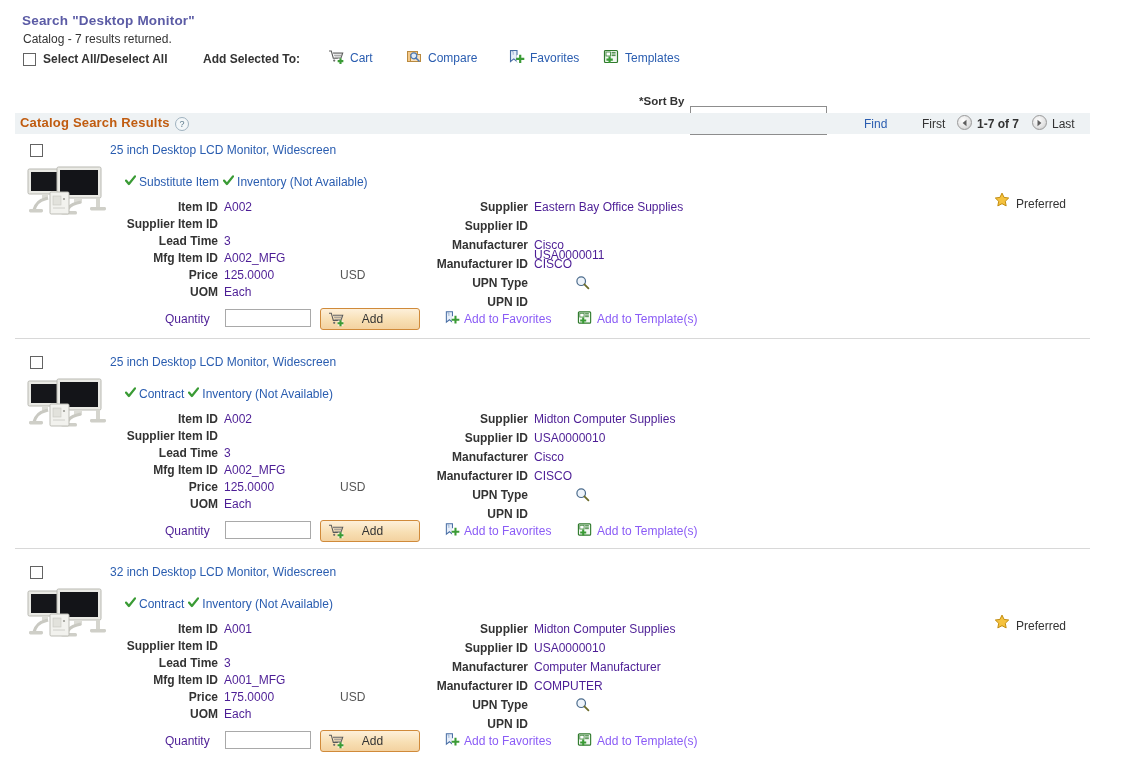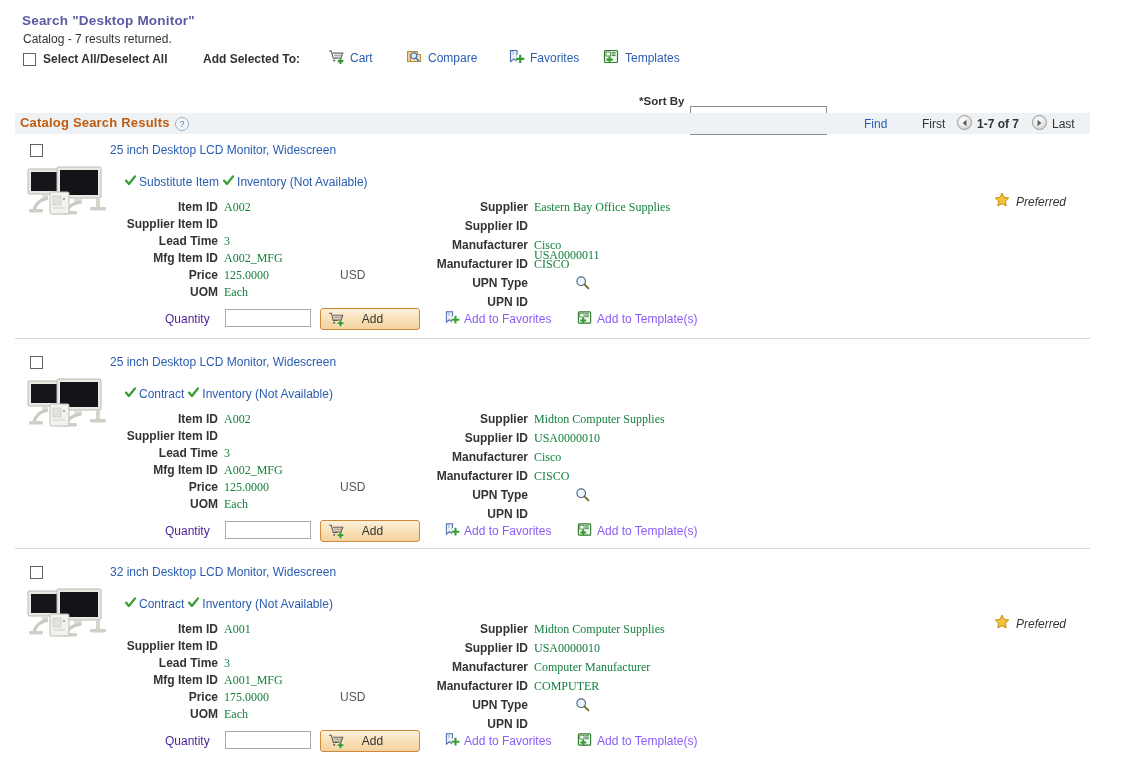--- a/index.html
+++ b/index.html
@@ -87,41 +87,41 @@
   .row-title { position:absolute; color:#2a5db0; font-size:12px; cursor:pointer; }
 
   .thumb { position:absolute; width:88px; height:50px; }
 
   .badges { position:absolute; display:flex; align-items:center; gap:4px; white-space:nowrap; }
   .badge { display:flex; align-items:center; gap:3px; }
   .badge .btxt { color:#2a5db0; font-size:12px; cursor:pointer; }
   .chk { display:inline-block; }
   .fld { position:absolute; white-space:nowrap; }
   .fld .k { position:absolute; right:0; font-weight:bold; font-size:12px; color:#333; text-align:center; }
-  .fld .v { position:absolute; left:6px; font-size:12px; color:#15803d;font-family:Liberation Serif, serif; }
+  .fld .v { position:absolute; left:6px; font-size:12px; color:#4c1d95; }
 
   .currency { position:absolute; font-size:12px; color:#555; }
 
   .qty-label { position:absolute; font-weight:normal; font-size:12px; color:#4c1d95; }
   .qty-input {
     position:absolute; width:86px; height:18px; border:1px solid #a9a9a9; background:#fff;
     font-family:"Liberation Sans",sans-serif; font-size:12px; padding:0 3px; color:#333;
   }
   .add-btn {
     position:absolute; width:100px; height:22px;
     background:linear-gradient(180deg,#fdf0da 0%, #f8dfb4 55%, #f3d2a0 100%);
     border:1px solid #d08a3a; border-radius:3px;
     display:flex; align-items:center; cursor:pointer;
   }
   .add-btn .atxt { flex:1; text-align:center; font-size:12px; color:#333; padding-right:19px; }
 
   .link-act { position:absolute; display:flex; align-items:center; gap:4px; cursor:pointer; }
   .link-act .ltxt { color:#8b5cf6; font-size:12px; }
 
-  .preferred { position:absolute; display:flex; align-items:center; gap:6px;font-style:italic; }
+  .preferred { position:absolute; display:flex; align-items:flex-end; gap:6px; }
   .preferred .ptxt { font-size:12px; color:#333; }
 
   .mag { position:absolute; cursor:pointer; }
 </style>
 </head>
 <body>
 
 <div class="page">
 
   <div class="search-title">Search "Desktop Monitor"</div>

